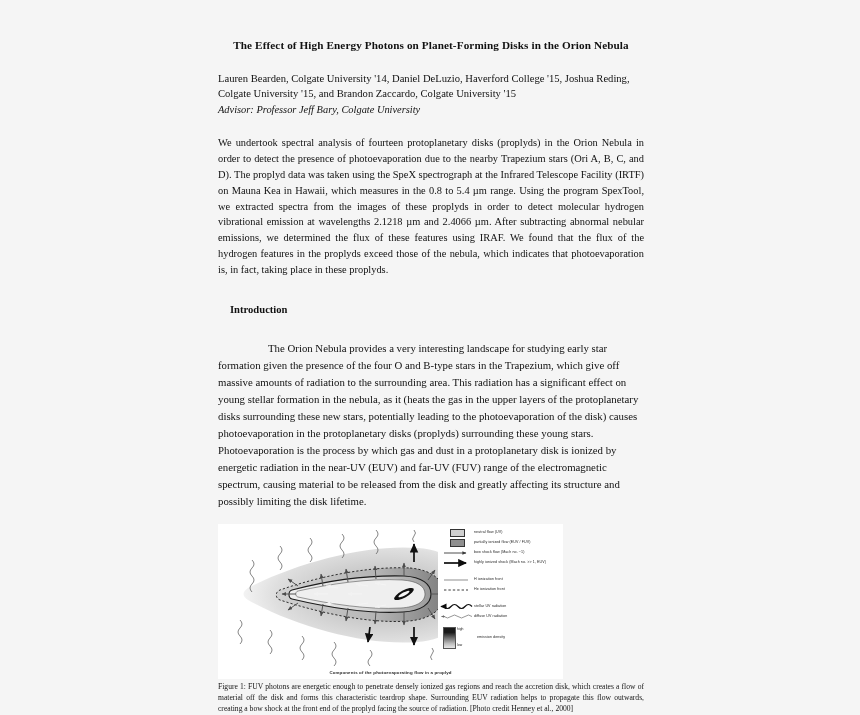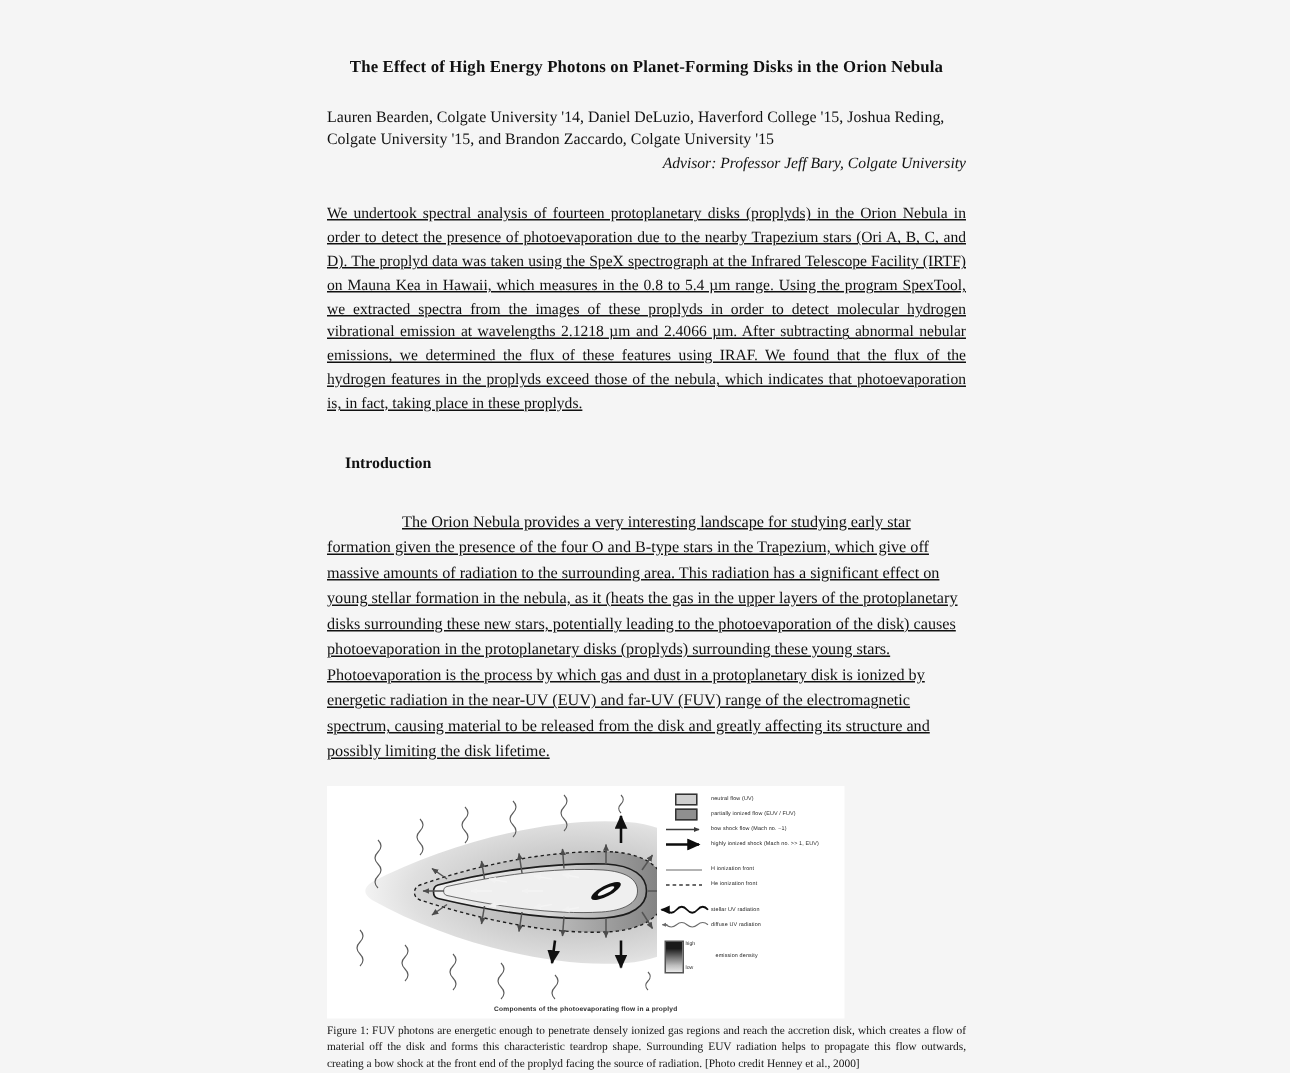--- a/index.html
+++ b/index.html
@@ -39,49 +39,47 @@
   .authors {
     font-size: 10.6px;
     text-align: left;
     line-height: 1.45;
     margin: 0;
     padding-top: 18px;
   }
   .advisor {
     font-size: 10.4px;
     font-style: italic;
-    text-align: right;
+    text-align: left;
     line-height: 1.4;
     margin: 0;
     padding-top: 1px;
     font-family: Liberation Serif, serif;
   }
   .abstract {
     font-size: 10.4px;
     text-align: justify;
     text-justify: inter-word;
     line-height: 1.52;
     margin: 0;
     padding-top: 18px;
-    text-decoration: underline;
   }
   .section-head {
     font-size: 10.6px;
     font-weight: bold;
     margin: 12px;
     padding-top: 14px;
   }
   .body-para {
     font-size: 10.8px;
     text-align: left;
     line-height: 1.58;
     margin: 0;
     padding-top: 13px;
     text-indent: 50px;
-    text-decoration: underline;
   }
 
   
   .figure-wrap {
     padding-top: 14px;
   }
   .figure-box {
     position: relative;
     width: 345px;
     height: 155px;

